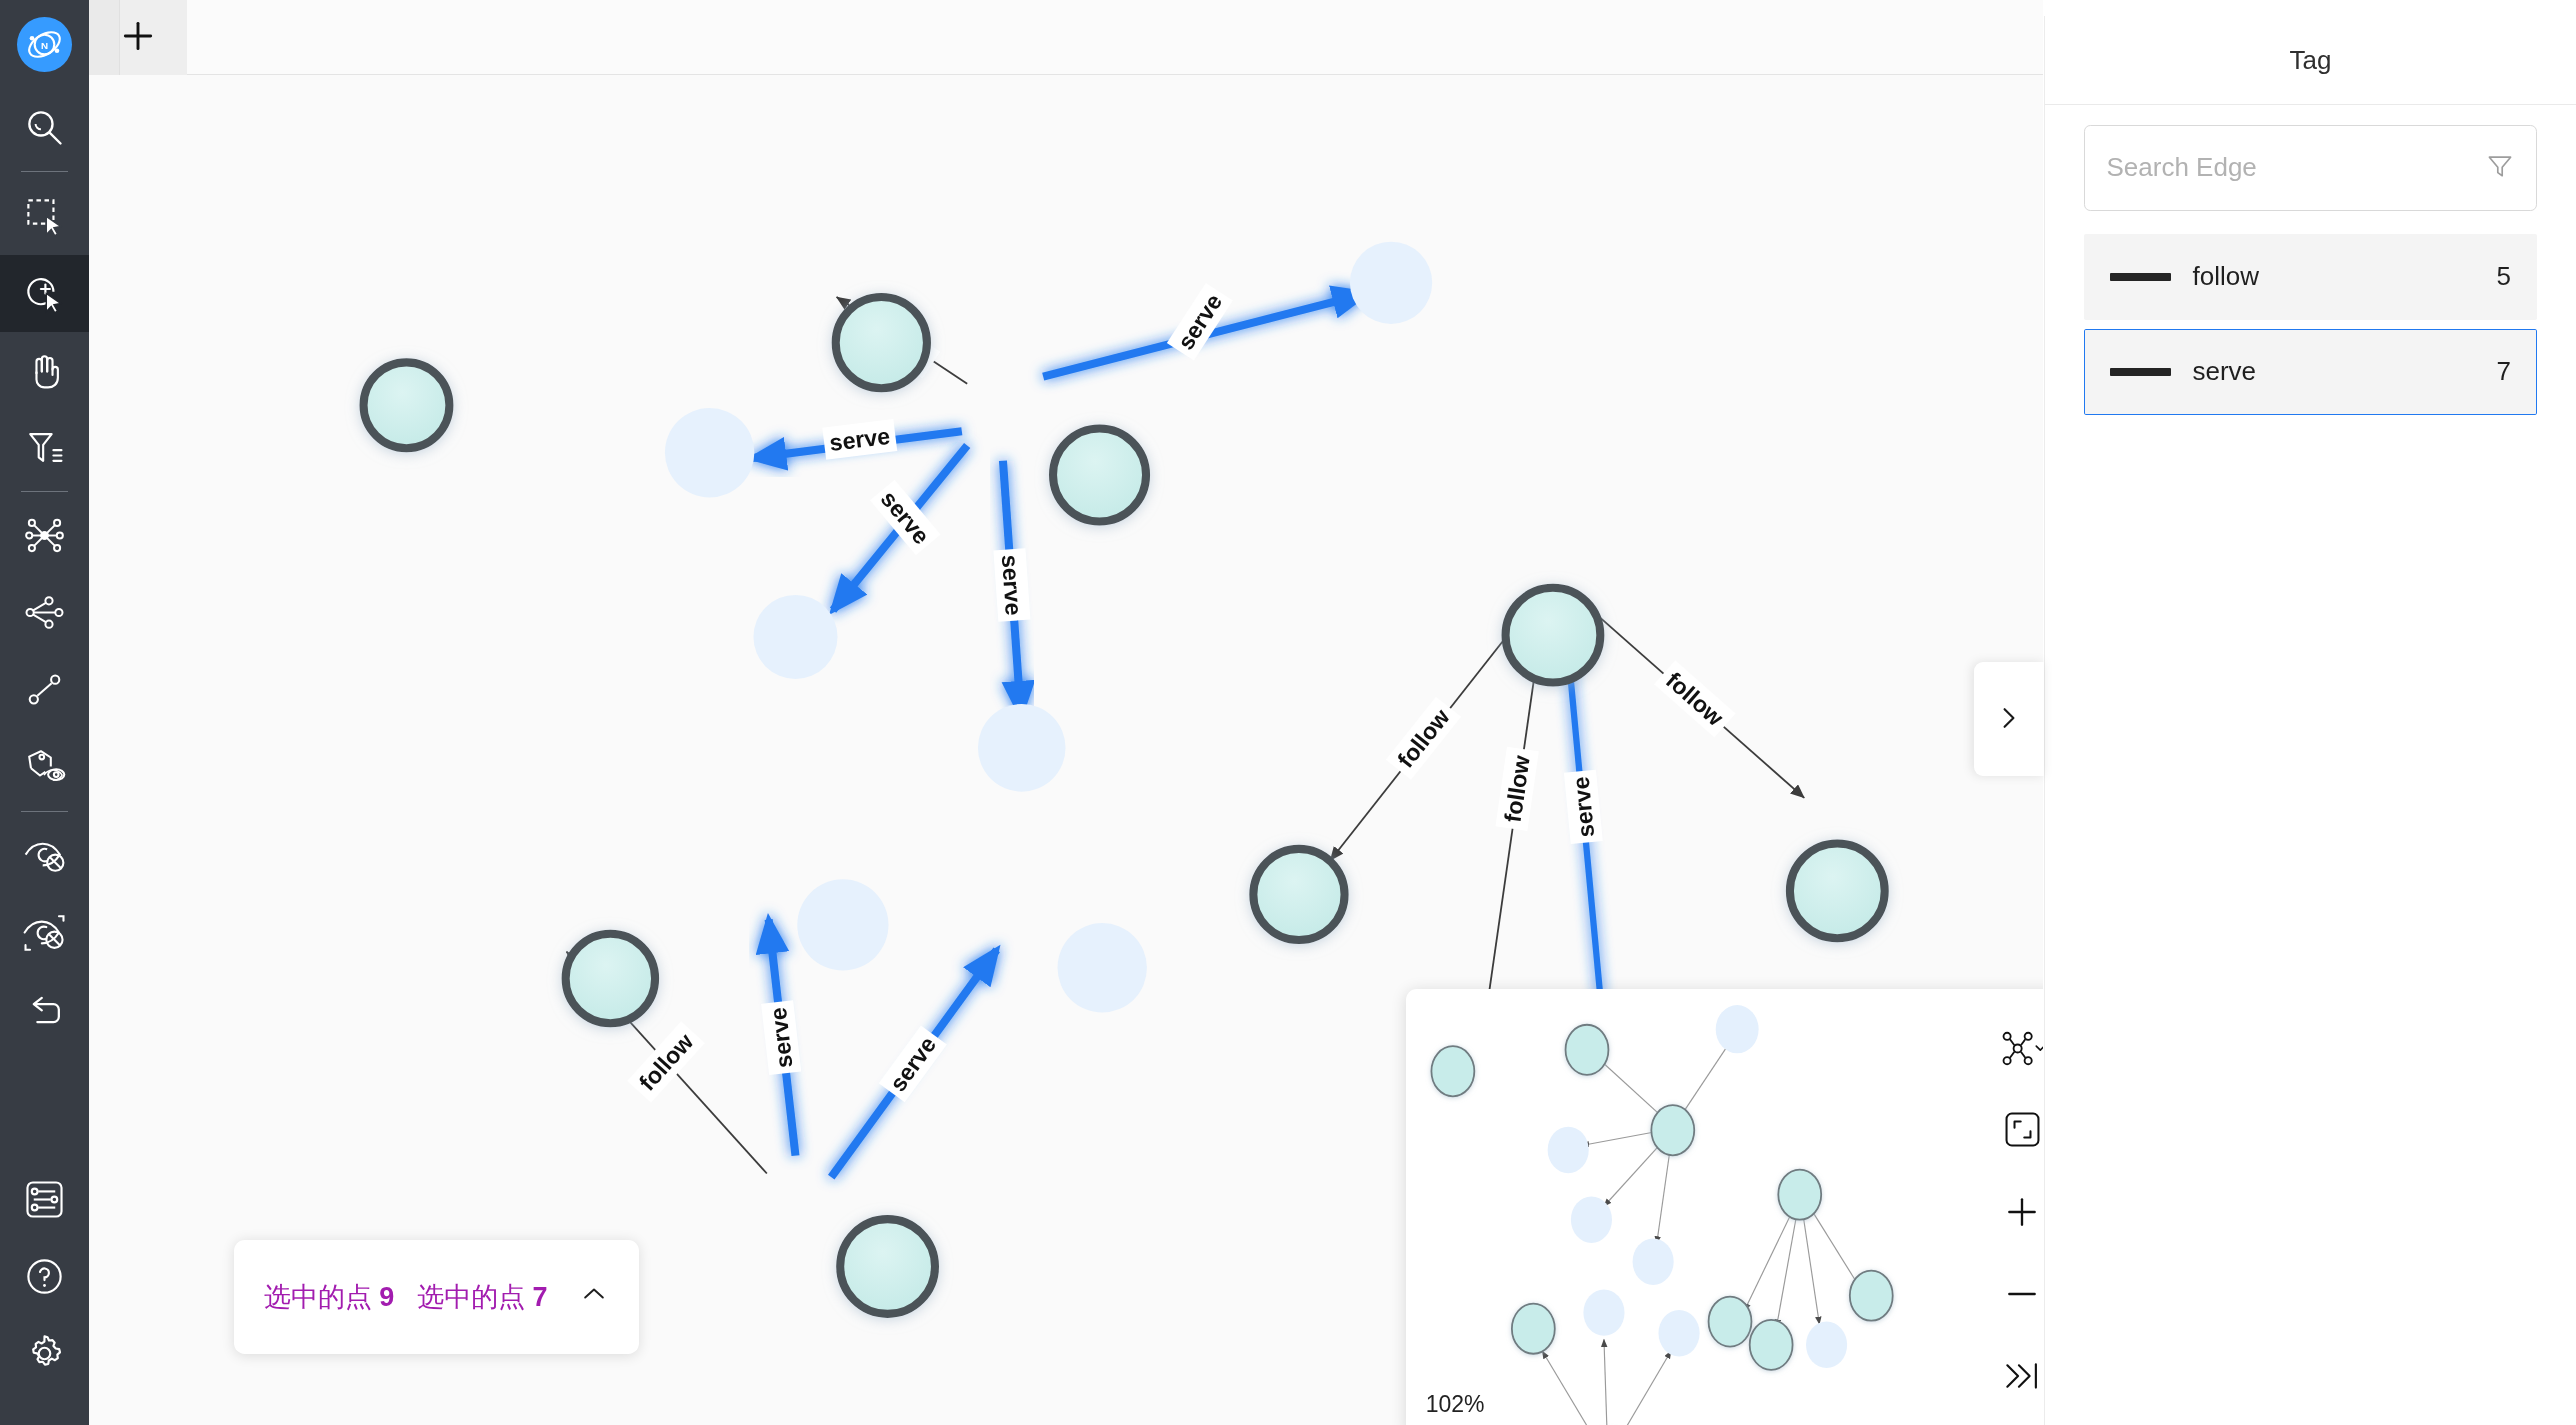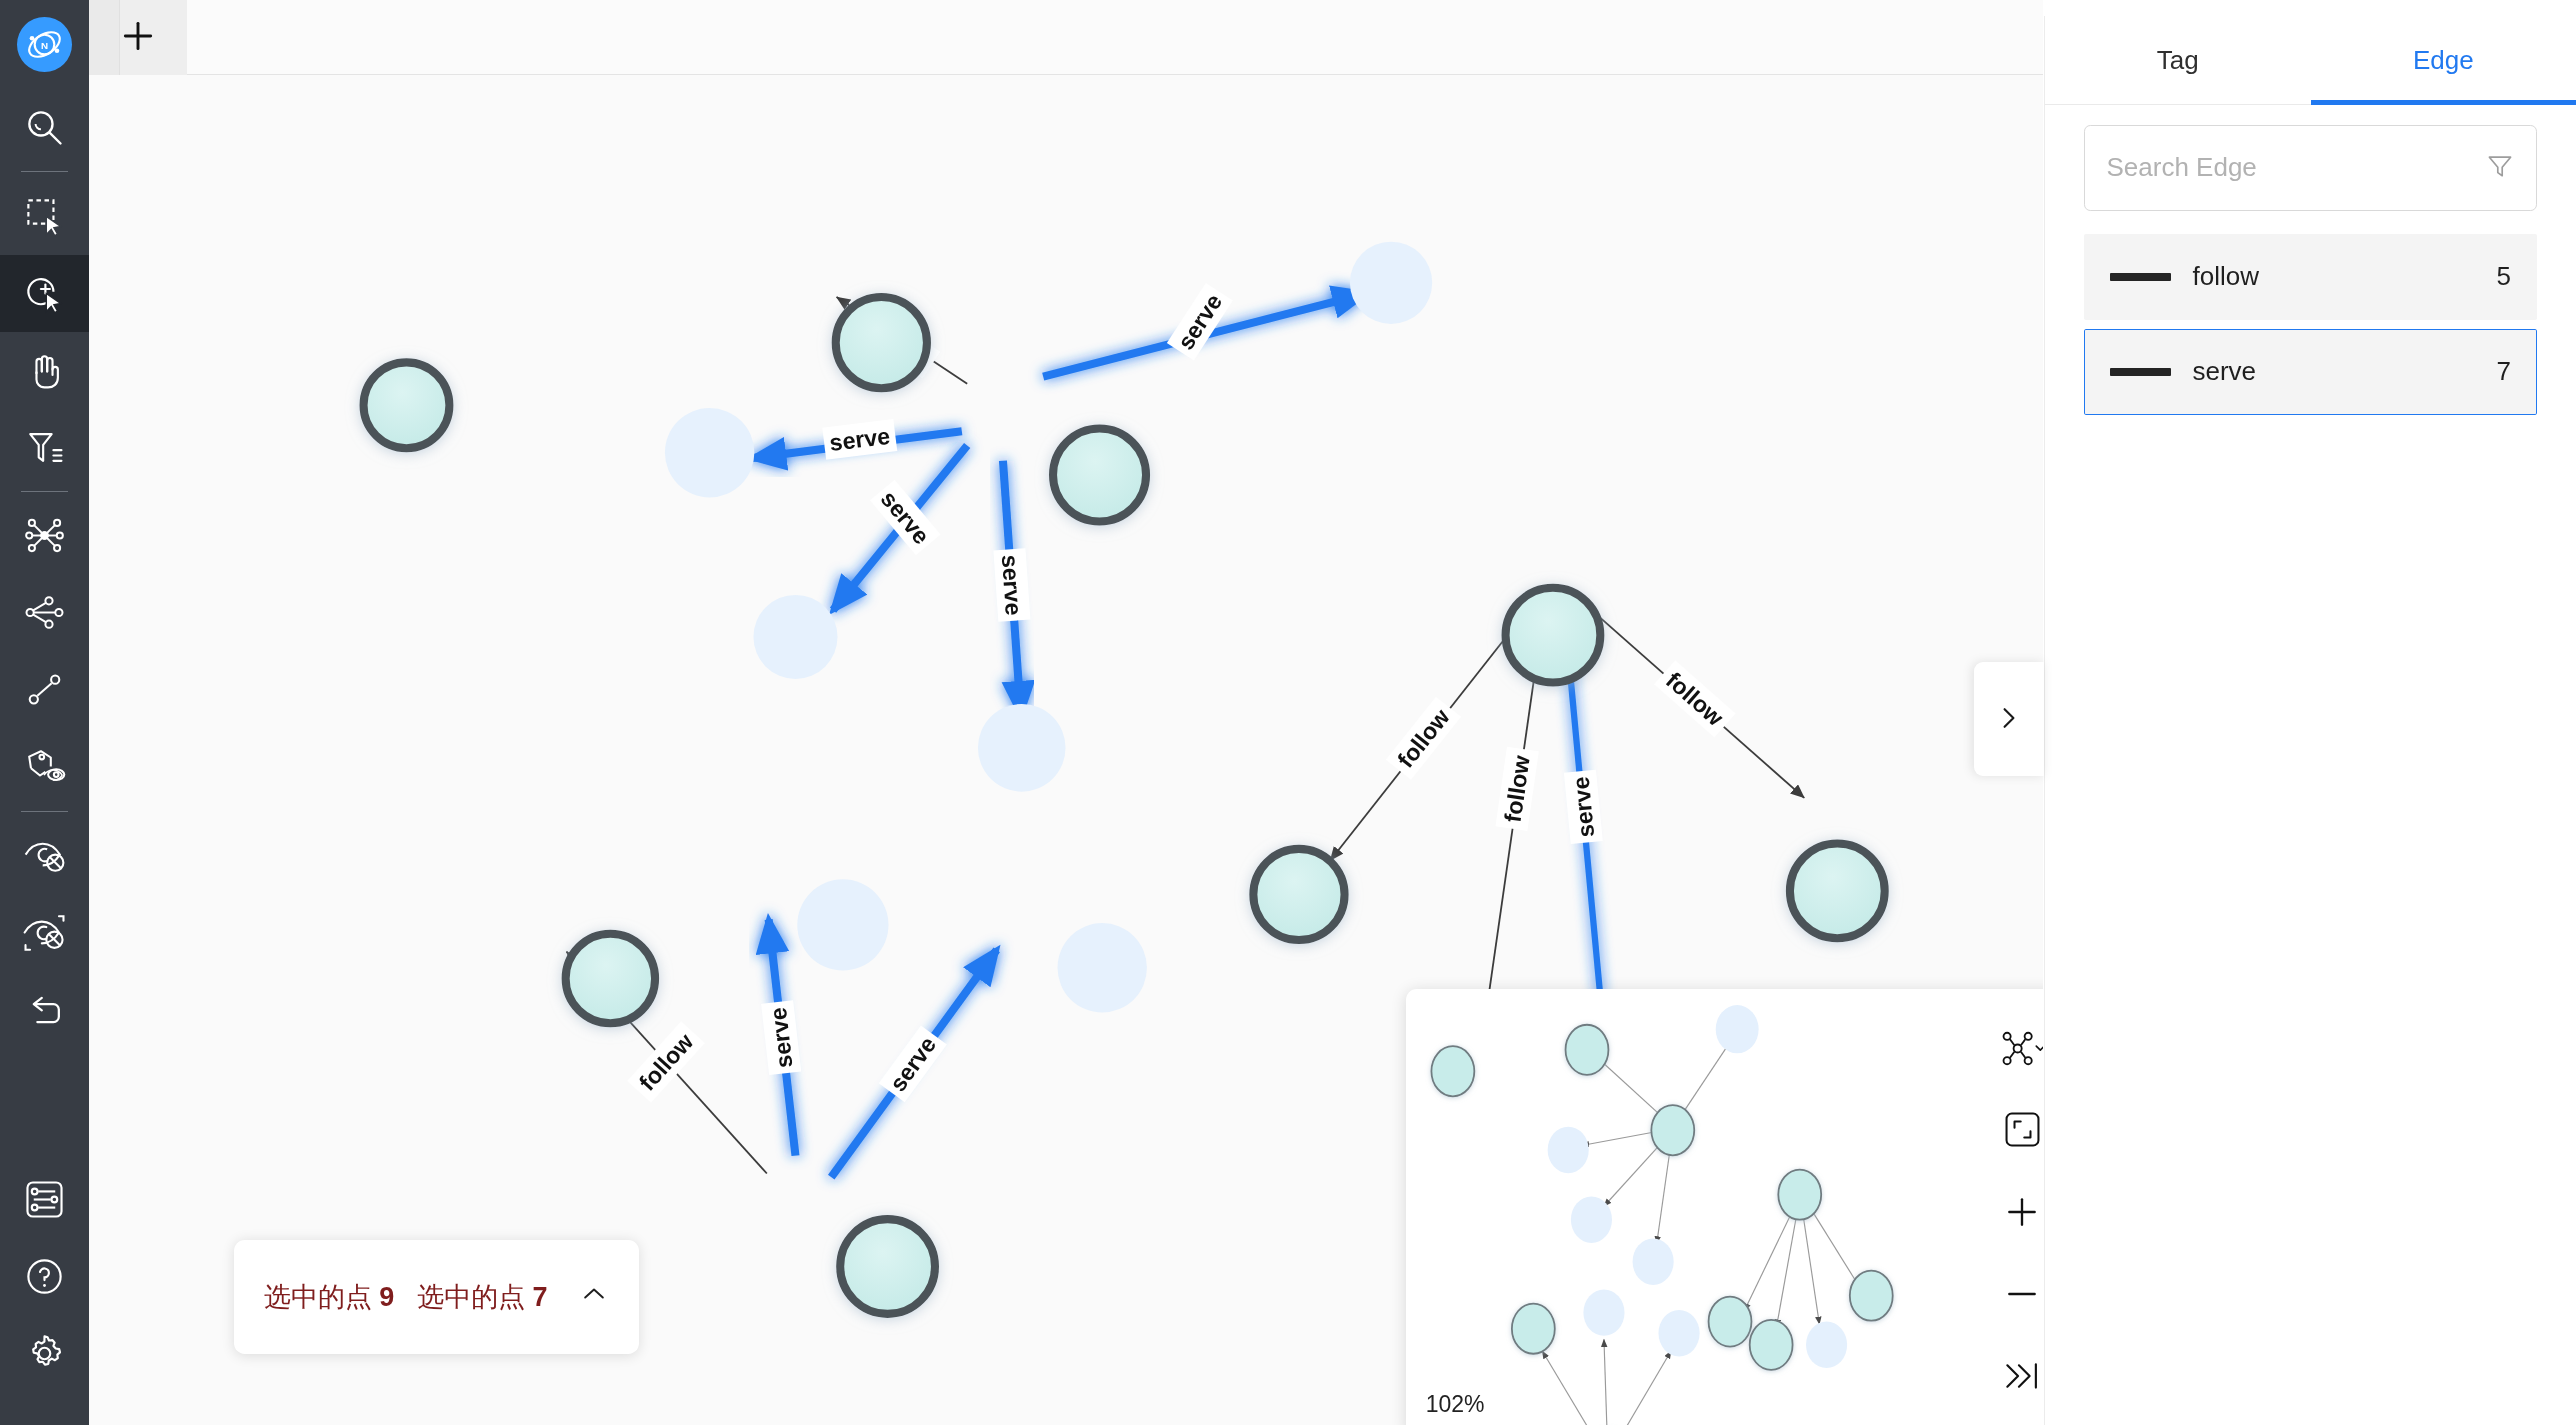--- a/index.html
+++ b/index.html
@@ -97,21 +97,21 @@
   .elabel-bg { fill: #ffffff; }
 
   
   #status-pill {
     position: absolute; left: 145px; bottom: 72px;
     min-width: 367px; height: 114px;
     background: #ffffff; border-radius: 10.7px;
     box-shadow: 0 1.8px 12.5px rgba(0,0,0,.12);
     display: flex; align-items: center; justify-content: flex-end;
     gap: 23px; padding: 0 30px;
-    font-size: 27px; color: #7f1d1d;
+    font-size: 27px; color: #a21caf;
     z-index: 40;
   }
   #status-pill .num { font-weight: 700; margin-left: 7.2px; }
   #status-pill .seg { white-space: nowrap; }
   #status-pill .chev { margin-left: 9px; display:flex; align-items:center; cursor:pointer;}
 
   
   #minimap {
     position: absolute; left: 1317px; top: 914px;
     width: 669px; height: 447px;
@@ -669,23 +669,20 @@
       </svg>
     </span>
   </div>
 
   <div id="rightpanel">
 
     <div id="panel-tabs">
       <div class="ptab">
         <span>Tag</span>
       </div>
-      <div class="ptab active">
-        <span>Edge</span>
-      </div>
     </div>
 
     <div id="search-wrap">
       <div id="search-box">
         <input id="search-input" type="text" placeholder="Search Edge" style="">
         <span>
           <svg width="30" height="30" viewBox="0 0 34 34" fill="none" stroke="#9d9d9d" stroke-width="1.9" stroke-linejoin="round" stroke-linecap="round">
             <path d="M5 7h24l-9.5 11.5V28l-5-3.5v-6z"></path>
           </svg>
         </span>

